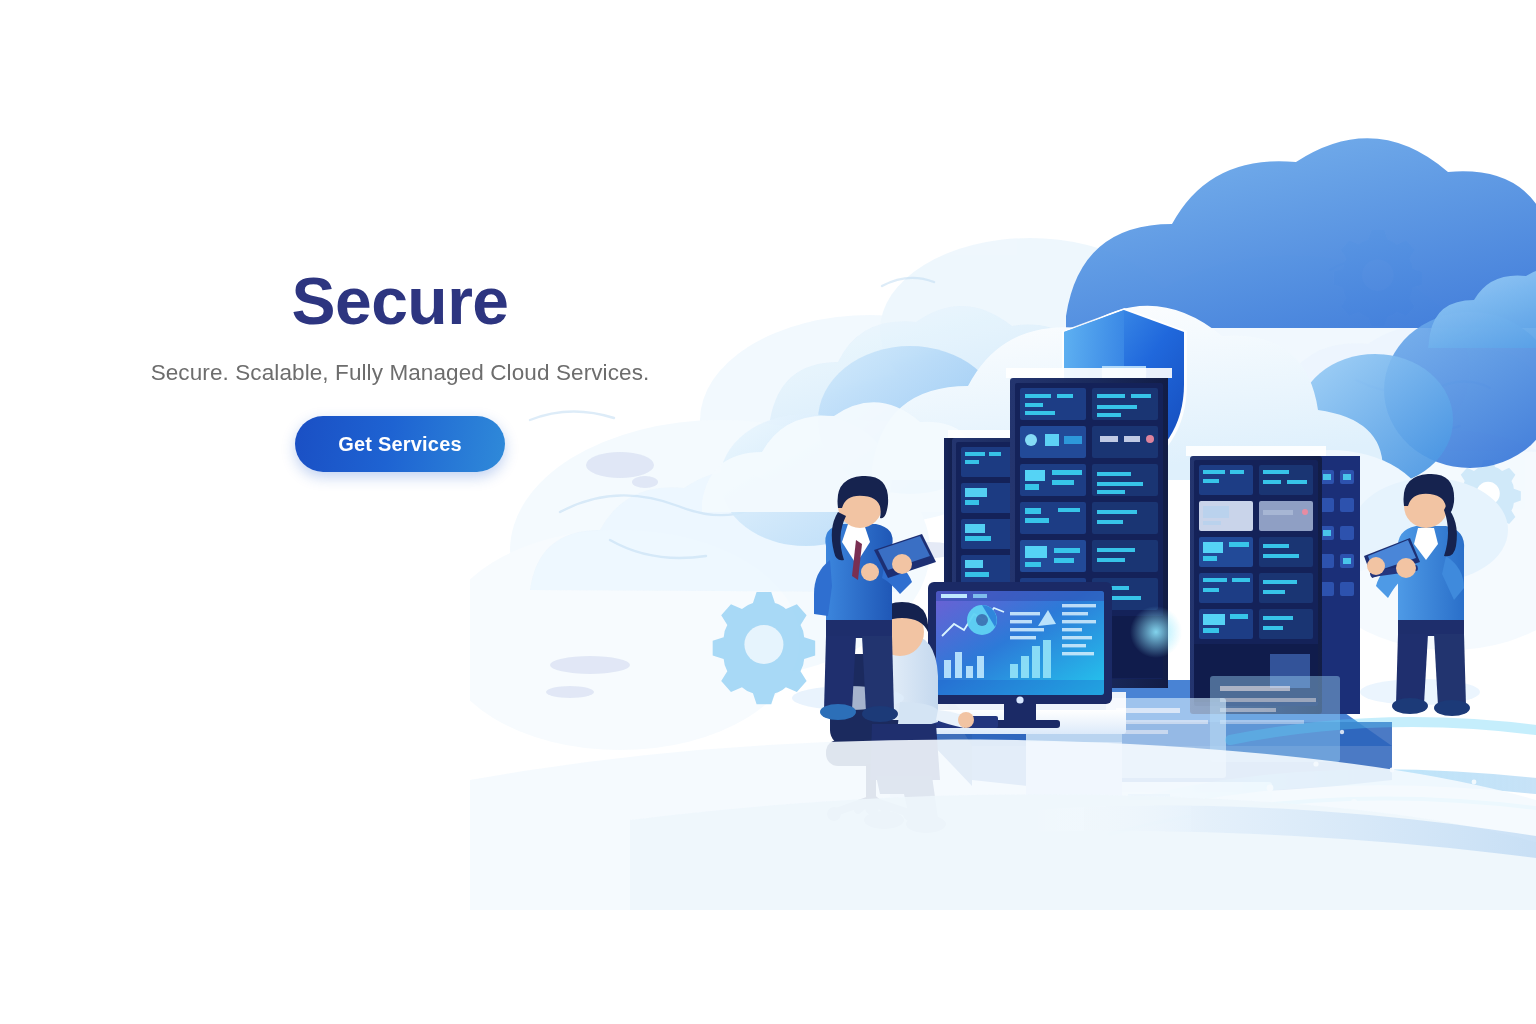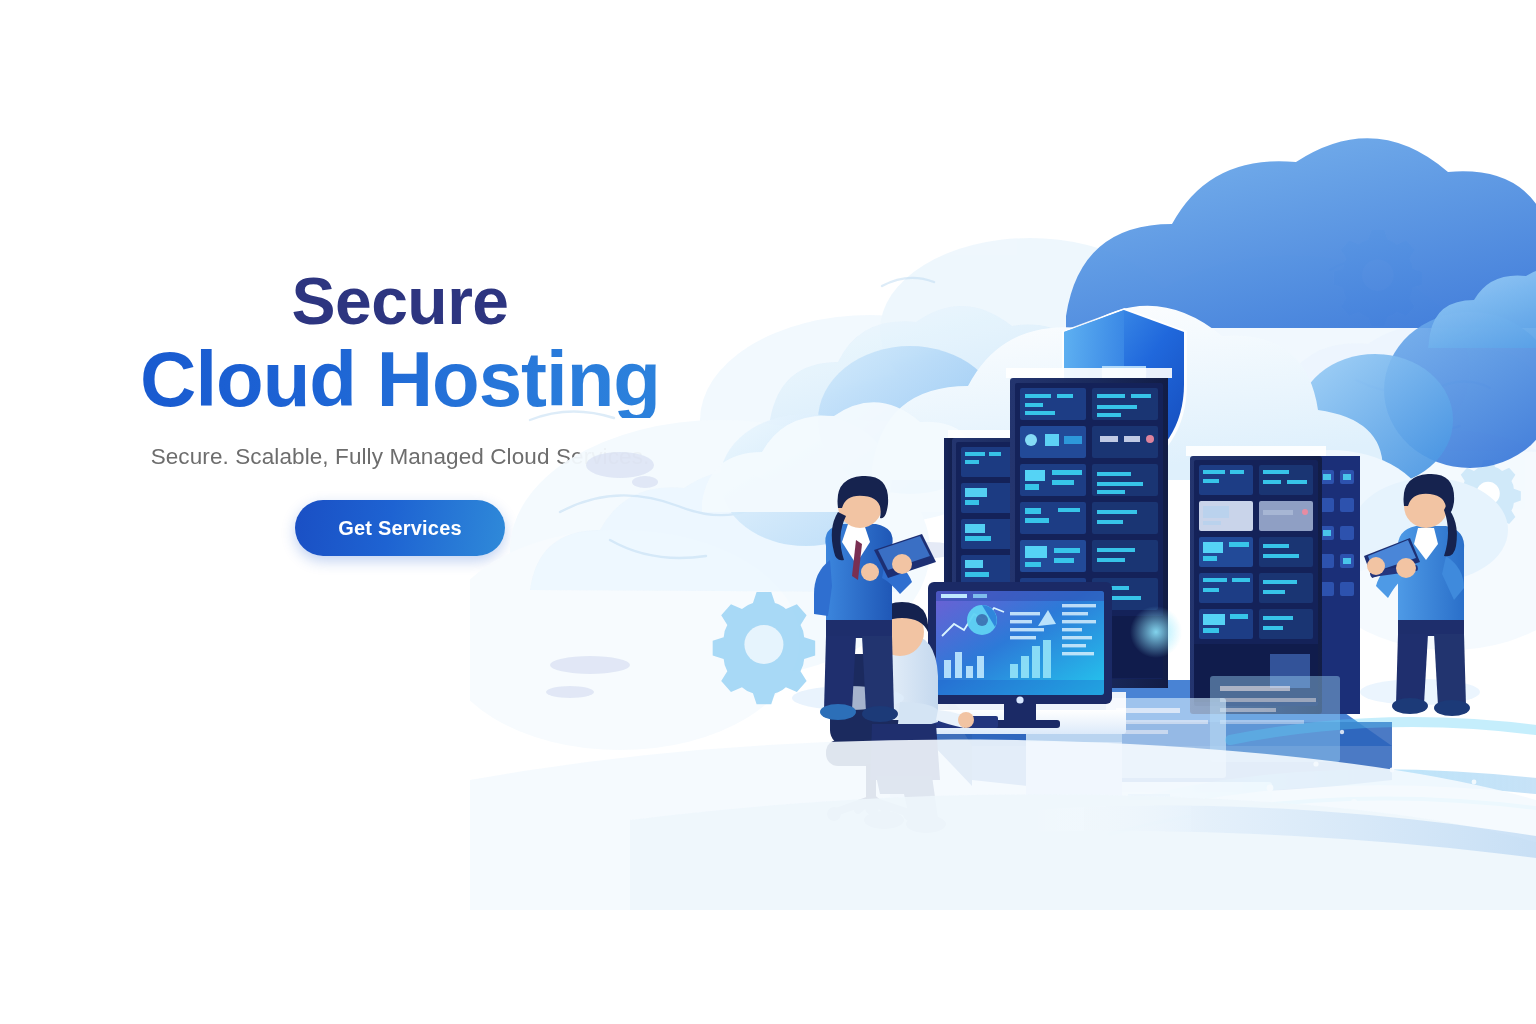--- a/index.html
+++ b/index.html
@@ -40,21 +40,20 @@
   .illus{position:absolute;left:470px;top:120px;width:1066px;height:790px;}
   .illus svg{display:block;width:100%;height:100%;}
 </style>
 </head>
 <body>
 
 <div class="stage">
 
   <div class="hero-text">
     <h1 class="headline-1">Secure</h1>
-    <h1 class="headline-2">Cloud Hosting</h1>
     <p class="subhead">Secure. Scalable, Fully Managed Cloud Services.</p>
     <div class="cta-wrap">
       <button class="cta">Get Services</button>
     </div>
   </div>
 
   <div class="illus">
   <svg viewBox="0 0 1066 790" xmlns="http://www.w3.org/2000/svg" aria-hidden="true">
     <defs>
       <linearGradient id="gCloudA" x1="0" y1="0" x2="0.3" y2="1">

